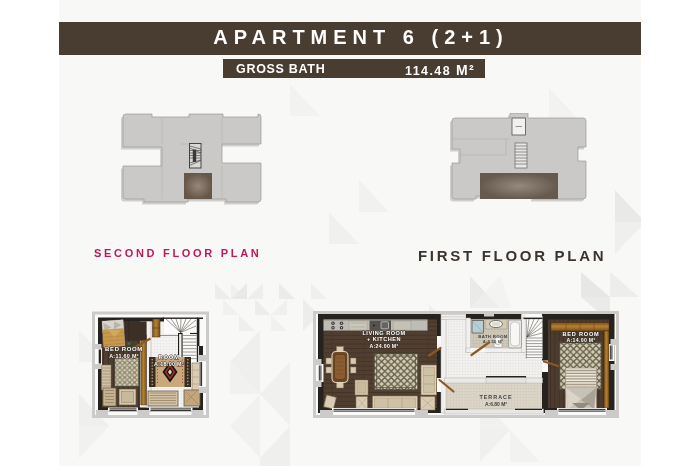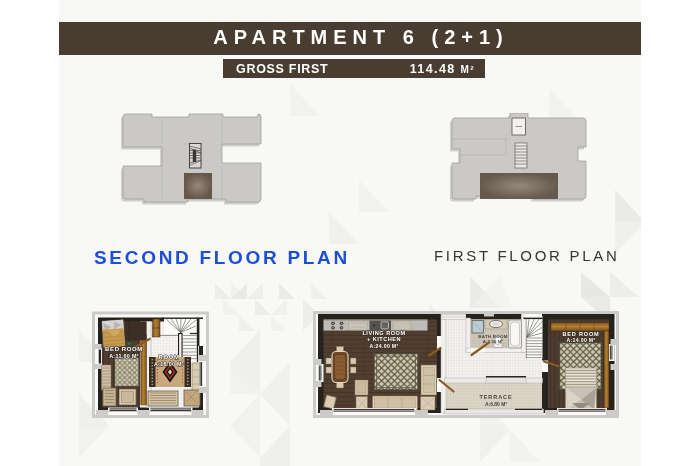--- a/index.html
+++ b/index.html
@@ -55,23 +55,23 @@
     </g>
   </svg>
 
   <div class="abs" style="left:59px;top:22px;width:582px;height:33px;background:#493c31;"></div>
 
   <div class="abs txt" style="left:70px;top:26px;width:582px;text-align:center;color:#fff;
        font-size:20px;font-weight:bold;letter-spacing:6px;">APARTMENT&nbsp;6&nbsp;(2+1)</div>
 
   <div class="abs" style="left:223px;top:58.5px;width:262px;height:19.5px;background:#493c31;"></div>
 
-  <div class="abs txt" style="left:236px;top:62px;color:#fff;font-size:12.5px;font-weight:bold;letter-spacing:0.7px;">GROSS FIRST</div>
-
-  <div class="abs txt" style="left:378px;top:62px;width:97px;text-align:right;color:#fff;font-size:12.5px;font-weight:bold;letter-spacing:1.4px;">114.48 <span style="font-size:10px;margin-top:16px;">M²</span></div>
+  <div class="abs txt" style="left:236px;top:62px;color:#fff;font-size:12.5px;font-weight:bold;letter-spacing:0.7px;">GROSS BATH</div>
+
+  <div class="abs txt" style="left:378px;top:62px;width:97px;text-align:right;color:#fff;font-size:12.5px;font-weight:bold;letter-spacing:1.4px;">114.48 <span style="font-size:14px;margin-top:16px;">M²</span></div>
 
   <svg class="abs" style="left:118px;top:111px" width="148" height="94" viewBox="0 0 148 94">
 
     <g>
       <path d="M5,6 q0,-3 3,-3 L34,3 L34,6 L71,6 L71,3 L105,3 L105,6 L140,6 L140,3 q3,0 3,3 L143,33 L104,33 L104,52 L143,52 L143,88 q0,3 -3,3 L108,91 L108,88 L70,88 L70,91 L26,91 L26,88 L8,88 q-3,0 -3,-3 L5,55 L44,55 L44,36 L5,36 Z" fill="#aeadab" transform="translate(-2,2.5)" opacity="0.55"></path>
       <path d="M5,6 q0,-3 3,-3 L34,3 L34,6 L71,6 L71,3 L105,3 L105,6 L140,6 L140,3 q3,0 3,3 L143,33 L104,33 L104,52 L143,52 L143,88 q0,3 -3,3 L108,91 L108,88 L70,88 L70,91 L26,91 L26,88 L8,88 q-3,0 -3,-3 L5,55 L44,55 L44,36 L5,36 Z" fill="#cac9c7" stroke="#9b9a98" stroke-width="0.7"></path>
       <path d="M44,6 V33 M44,55 V88 M104,6 V33 M104,55 V88 M62,33 H86" stroke="#b6b5b3" stroke-width="0.7" fill="none"></path>
 
       <g stroke="#3a3835" stroke-width="0.6" fill="#d9d8d6">
         <rect x="71.5" y="32.5" width="11.5" height="24.5" stroke-width="0.9"></rect>
@@ -103,23 +103,23 @@
 
       <radialGradient id="kg2">
           <stop offset="0" stop-color="#95897d"></stop>
           <stop offset="1" stop-color="#665a4e"></stop>
         </radialGradient>
       <rect x="32" y="60" width="78" height="26" fill="url(#kg2)"></rect>
       <path d="M4,26 H62 M12,42 H58 M58,26 V42" stroke="#b4b3b1" stroke-width="0.7" fill="none"></path>
     </g>
   </svg>
 
-  <div class="abs txt" style="left:94px;top:247px;color:#1d4ed8;font-size:19px;font-weight:bold;letter-spacing:2.7px;text-align:center;">SECOND FLOOR PLAN</div>
-
-  <div class="abs txt" style="left:418px;top:247px;color:#3c342e;font-size:15px;font-weight:normal;letter-spacing:2.7px;margin-left:16px;">FIRST FLOOR PLAN</div>
+  <div class="abs txt" style="left:94px;top:247px;color:#be185d;font-size:11px;font-weight:bold;letter-spacing:2.7px;text-align:center;">SECOND FLOOR PLAN</div>
+
+  <div class="abs txt" style="left:418px;top:247px;color:#3c342e;font-size:15px;font-weight:bold;letter-spacing:2.7px;">FIRST FLOOR PLAN</div>
 
   <svg class="abs" style="left:88px;top:304px" width="126" height="118" viewBox="0 0 126 118">
     <defs>
       <pattern id="lat1" width="4.9" height="4.9" patternUnits="userSpaceOnUse">
         <rect width="4.9" height="4.9" fill="#d5ccb1"></rect>
         <path d="M0,2.45 L2.45,0 L4.9,2.45 L2.45,4.9 Z" fill="none" stroke="#5b5645" stroke-width="0.95"></path>
       </pattern>
       <pattern id="wood1" width="5" height="5" patternUnits="userSpaceOnUse">
         <rect width="5" height="5" fill="#4e3d30"></rect>
         <rect x="0" width="1" height="5" fill="#423226"></rect>

